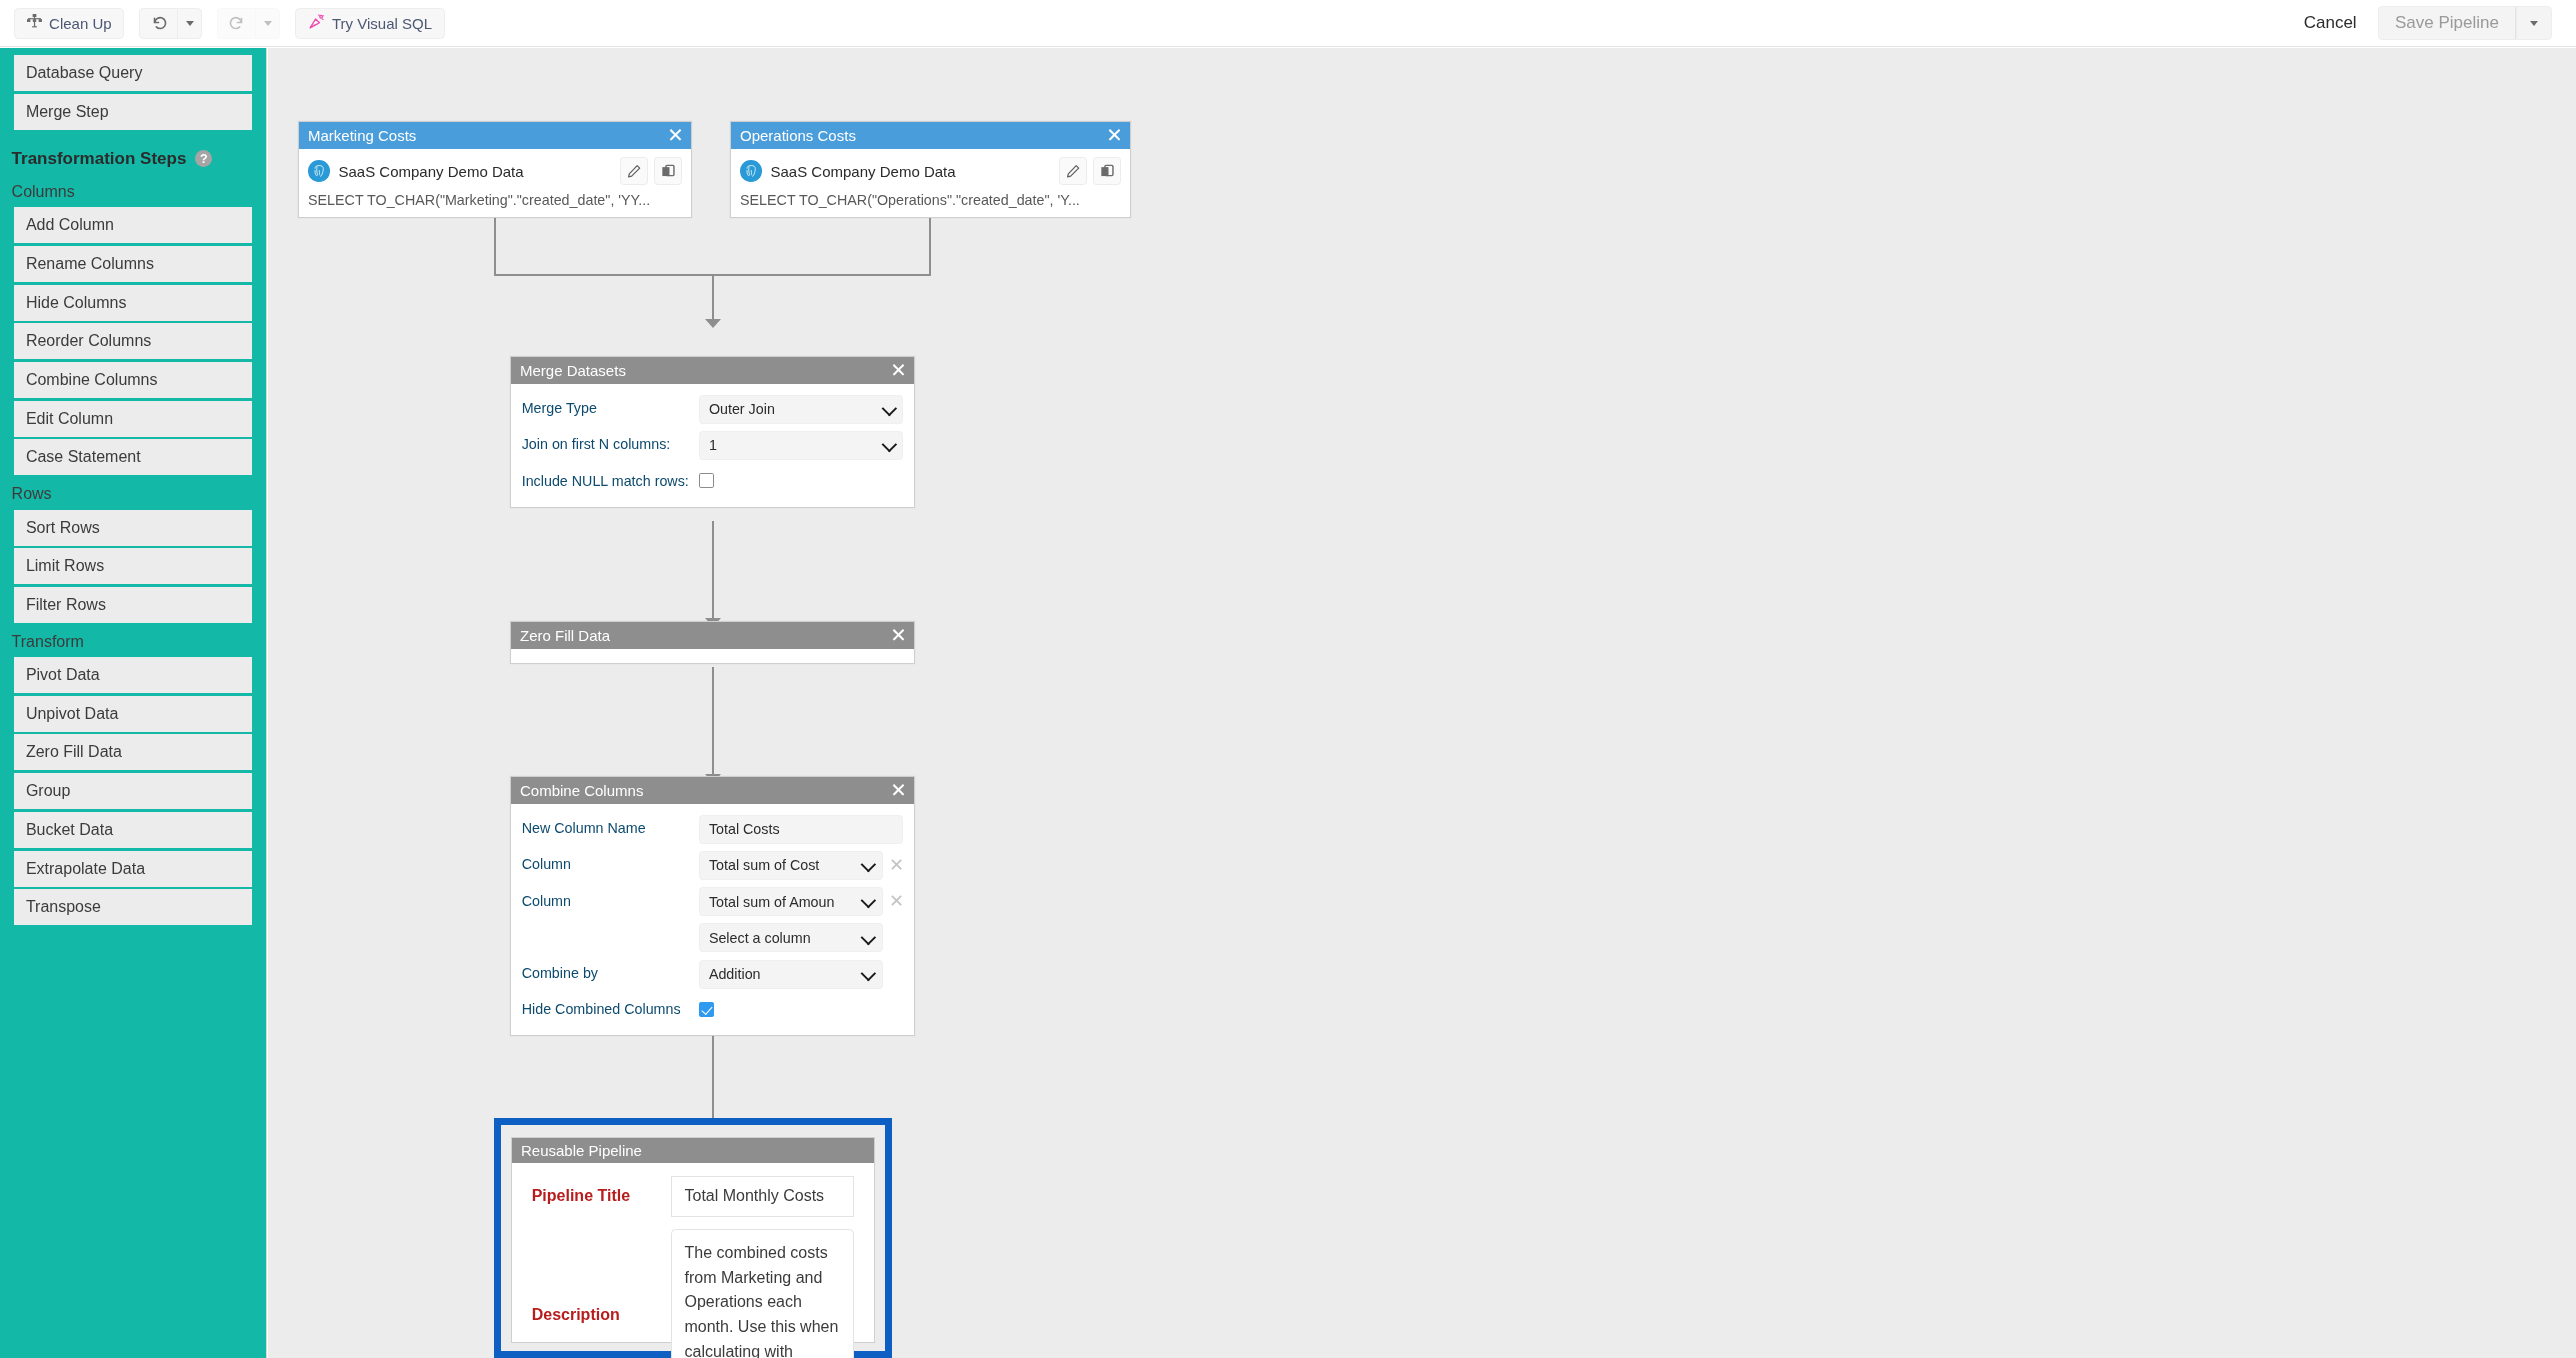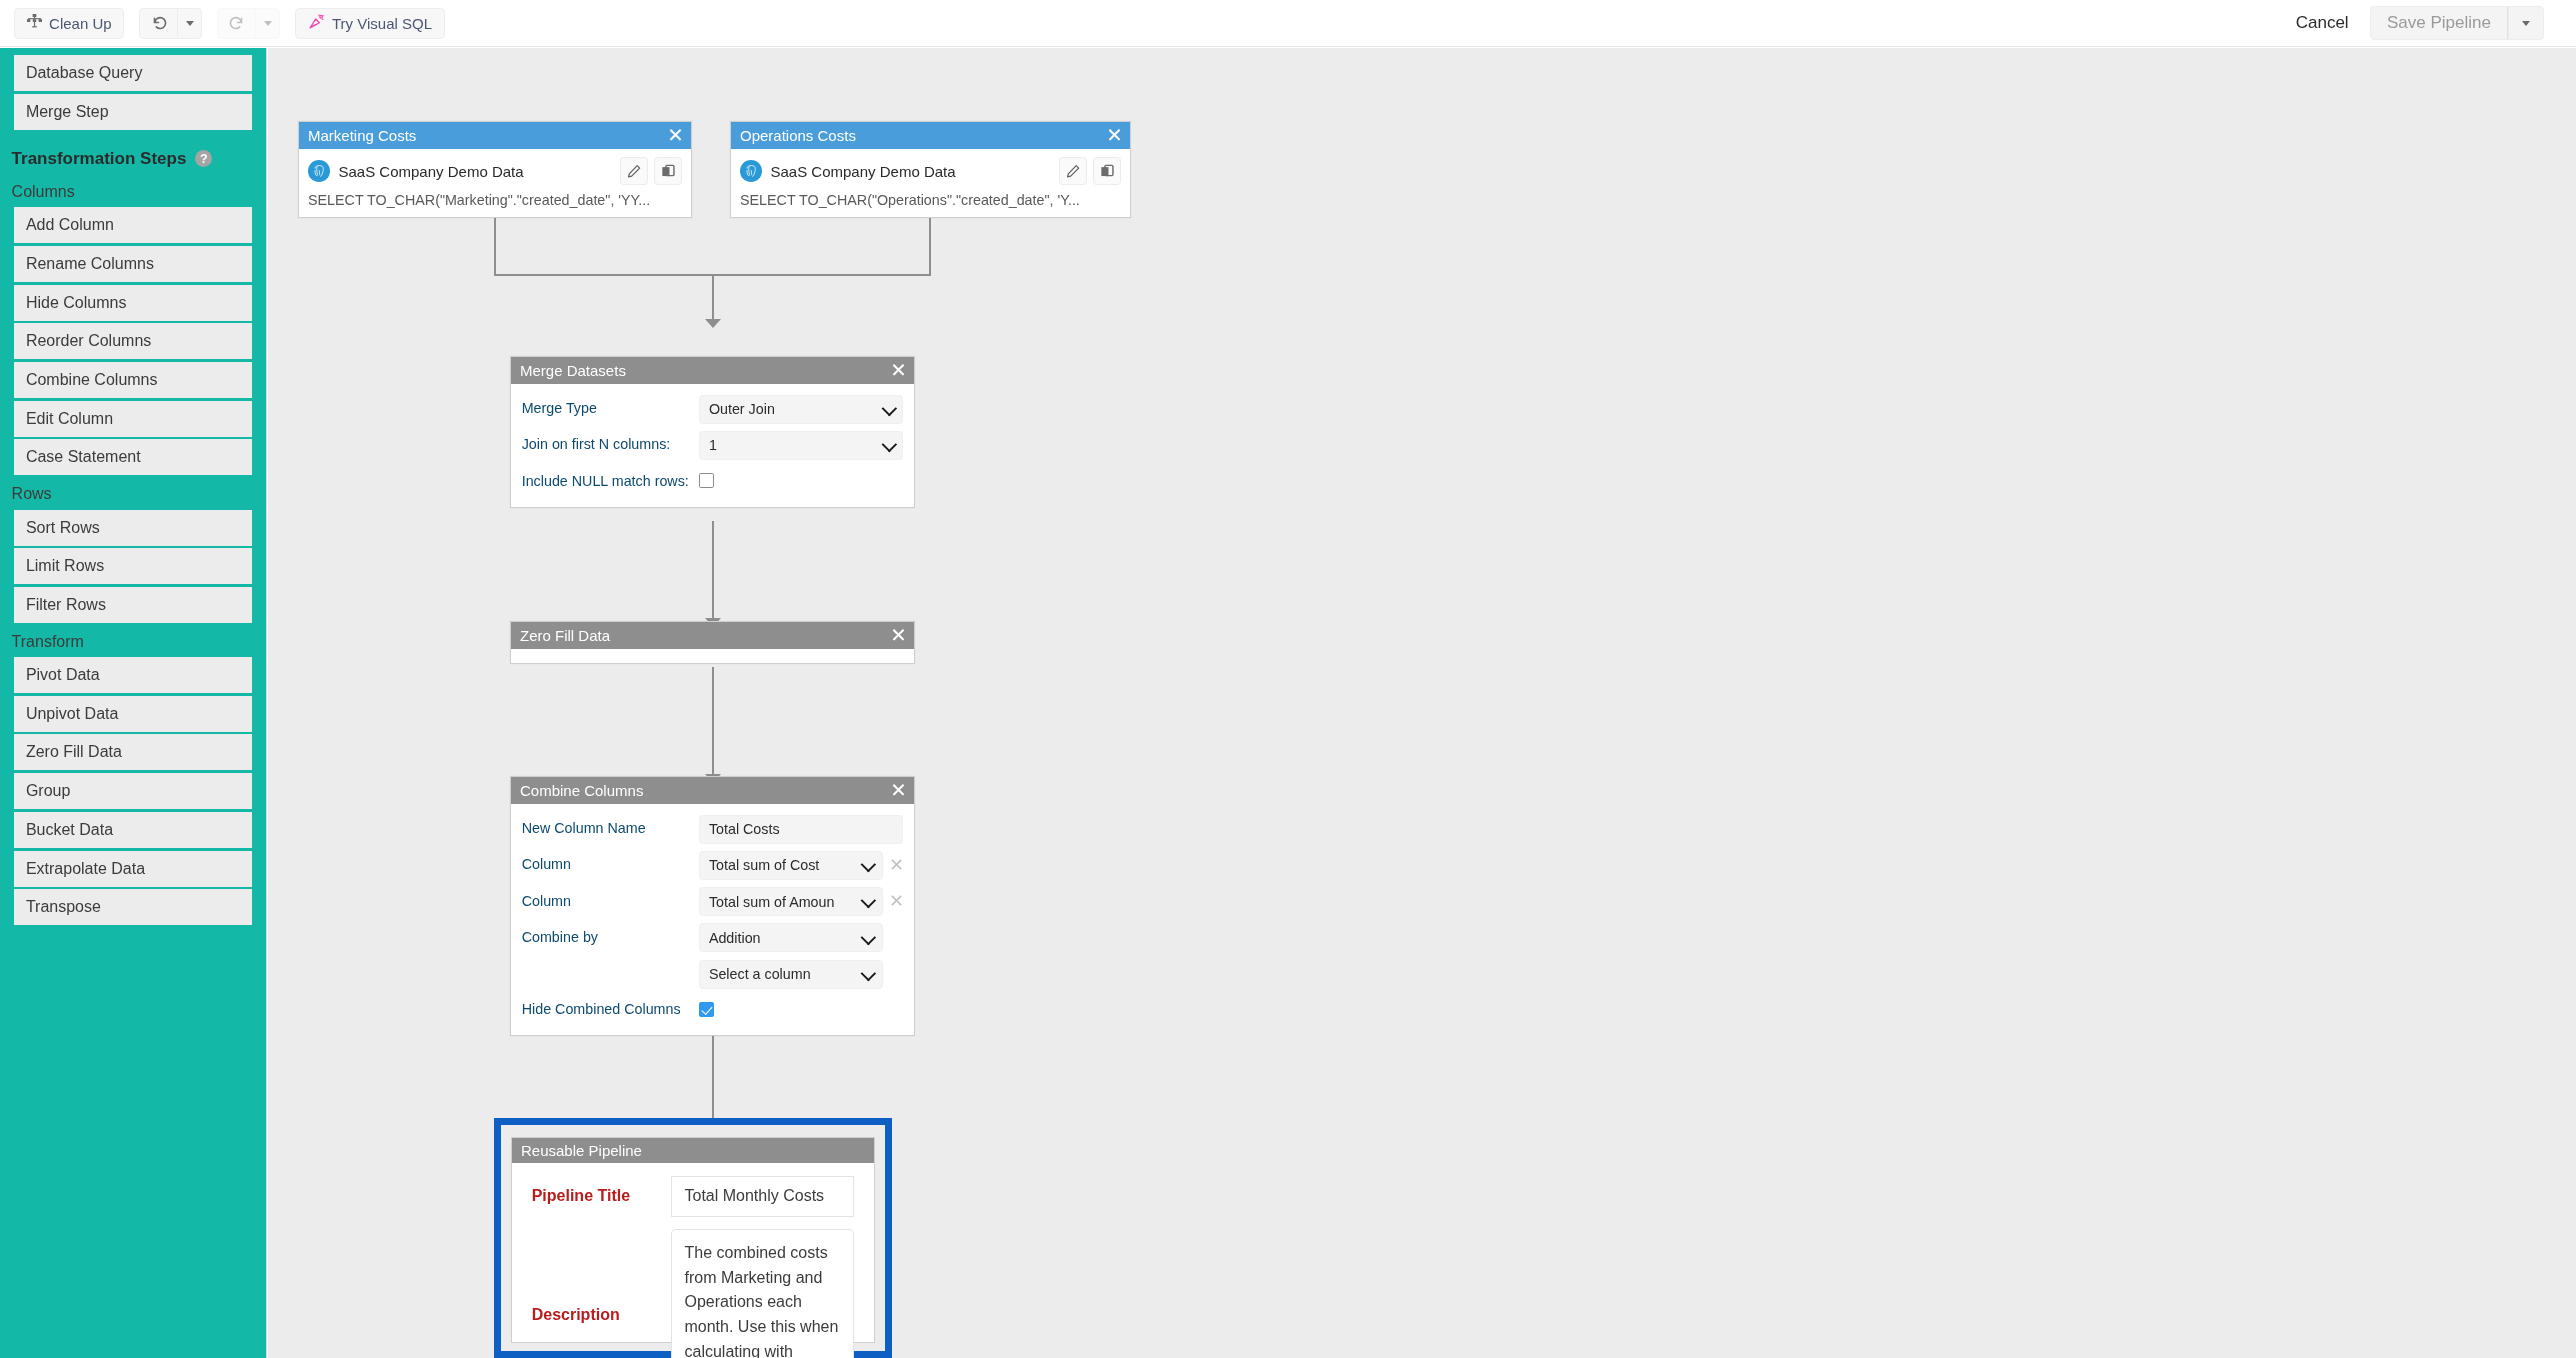--- a/index.html
+++ b/index.html
@@ -13,21 +13,21 @@
 
   
   #toolbar {
     position: absolute; left: 0; top: 0;
     width: 2576px; height: 47px;
     background: #fff;
     border-bottom: 0.9px solid #e3e3e3;
     display: flex; align-items: center;
   }
   .tb-left { display: flex; align-items: flex-end; gap: 15px; padding-left: 14.3px; }
-  .tb-right { margin-left: auto; display: flex; align-items: center; gap: 16px; padding-right: 32px; }
+  .tb-right { margin-left: auto; display: flex; align-items: center; gap: 16px; padding-right: 24px; }
 
   .tb-btn {
     height: 31px;
     background: #f7f7f7;
     border: 0.9px solid #ededed;
     border-radius: 4.5px;
     display: flex; align-items: center; gap: 7.2px;
     padding: 0 11.6px;
     font-size: 15px;
     color: #4c5773;
@@ -565,42 +565,42 @@
         <div class="fctl">
           <div class="fselect">
             <span>Total sum of Amoun</span>
             <span class="chev"></span>
           </div>
           <span class="fx">✕</span>
         </div>
       </div>
 
       <div class="frow">
+        <div class="flabel"></div>
+        <div class="fctl">
+          <div class="fselect">
+            <span>Select a column</span>
+            <span class="chev"></span>
+          </div>
+          <span class="fx" style="visibility:hidden;">✕</span>
+        </div>
+      </div>
+
+      <div class="frow">
         <div class="flabel">Combine by</div>
         <div class="fctl">
           <div class="fselect">
             <span>Addition</span>
             <span class="chev"></span>
           </div>
           <span class="fx" style="visibility:hidden;">✕</span>
         </div>
       </div>
 
       <div class="frow">
-        <div class="flabel"></div>
-        <div class="fctl">
-          <div class="fselect">
-            <span>Select a column</span>
-            <span class="chev"></span>
-          </div>
-          <span class="fx" style="visibility:hidden;">✕</span>
-        </div>
-      </div>
-
-      <div class="frow">
         <div class="flabel">Hide Combined Columns</div>
         <div class="fctl" style="flex:none;">
           <div class="cbox on"></div>
         </div>
       </div>
 
     </div>
   </div>
 
   <div id="highlight" style="left:226px; top:1070px; width:398px; height:240px;"></div>

